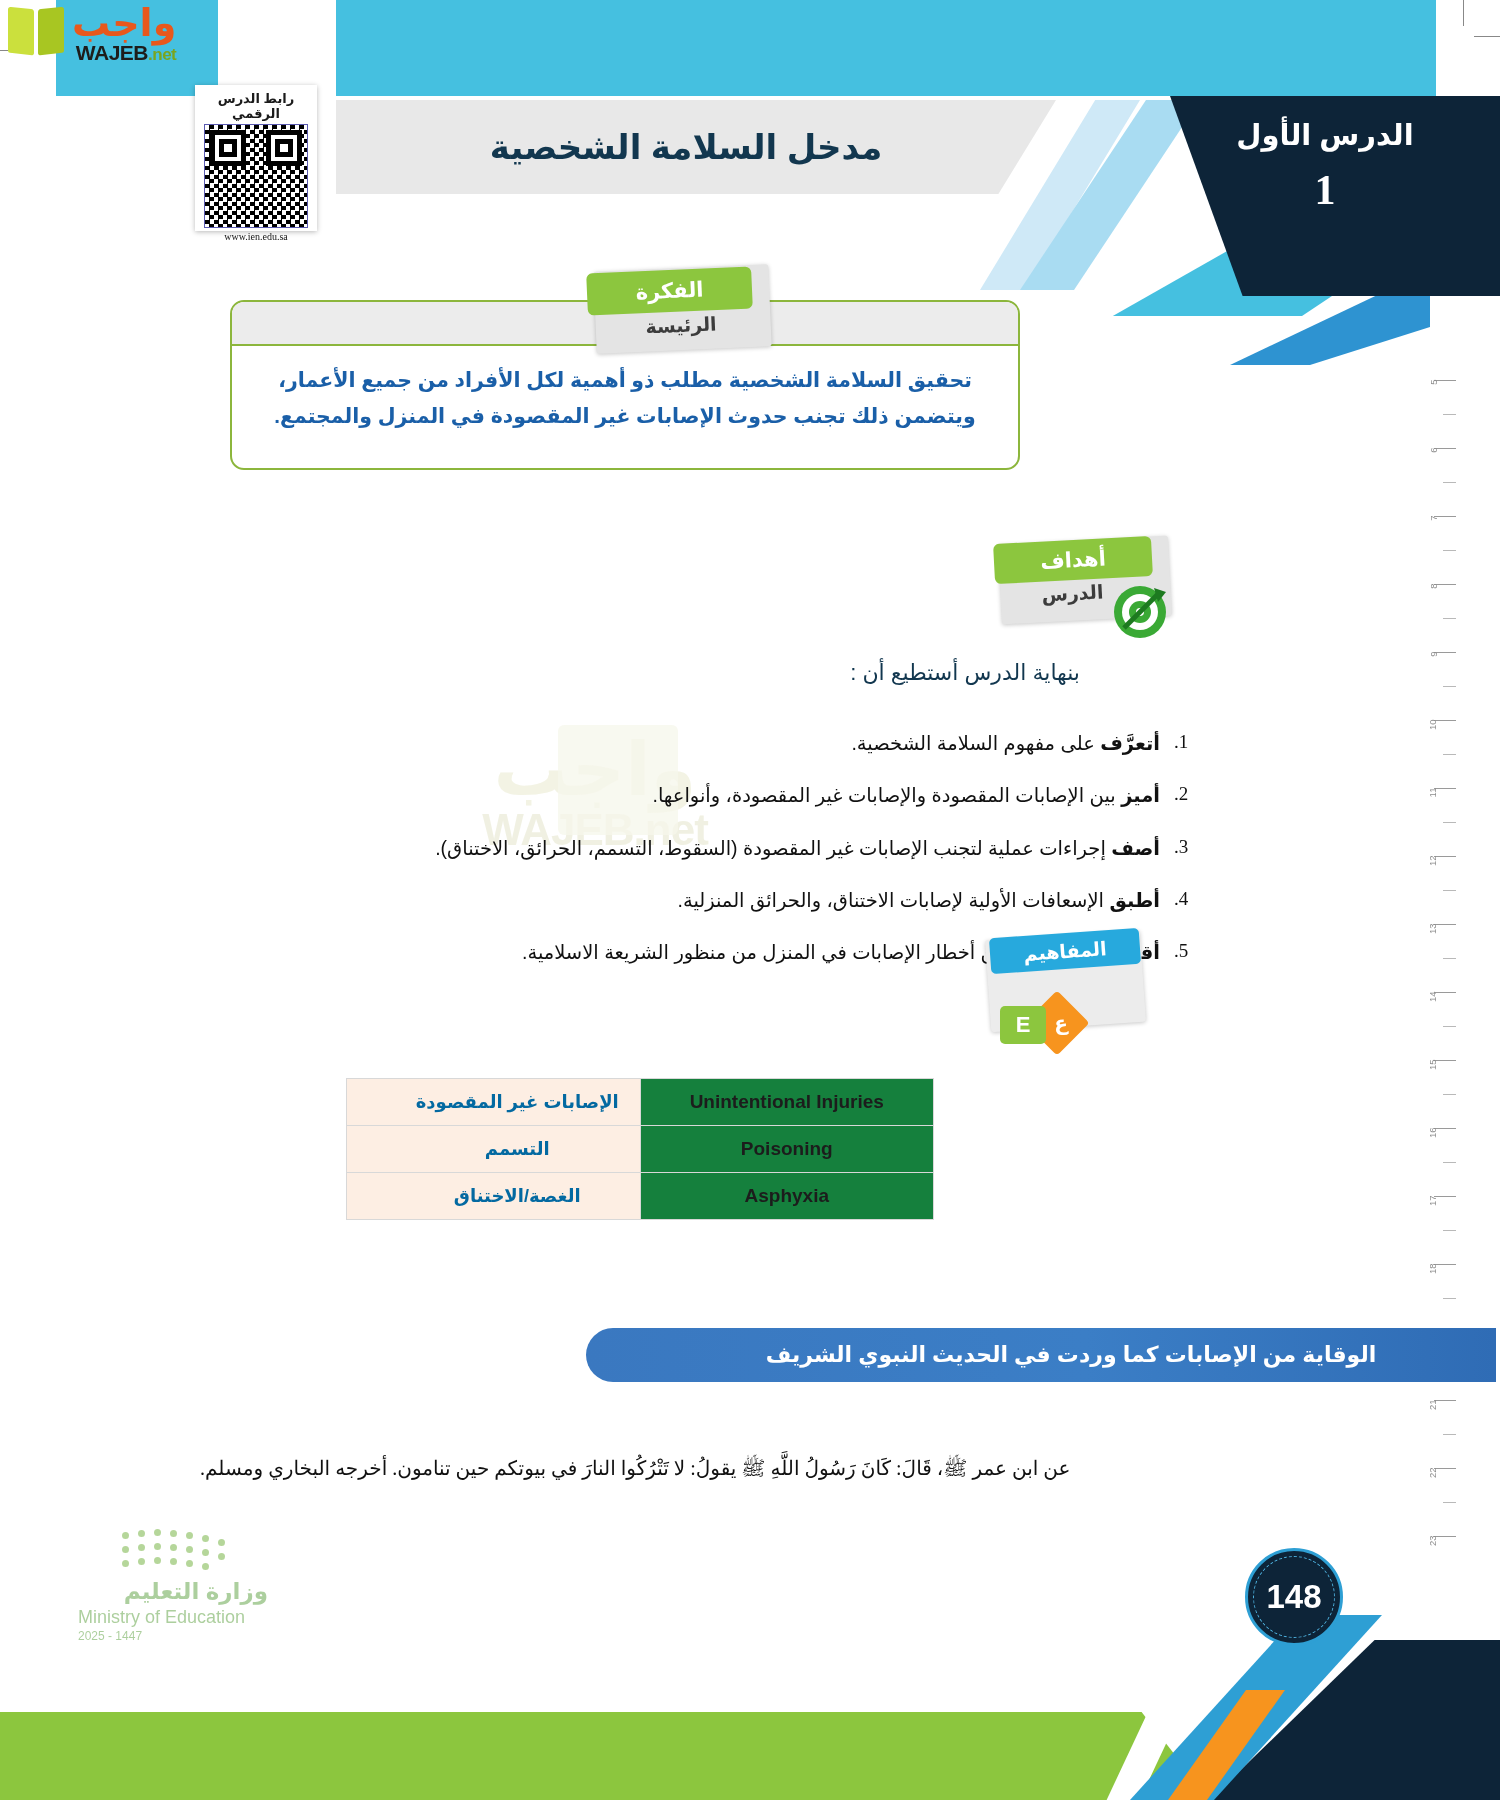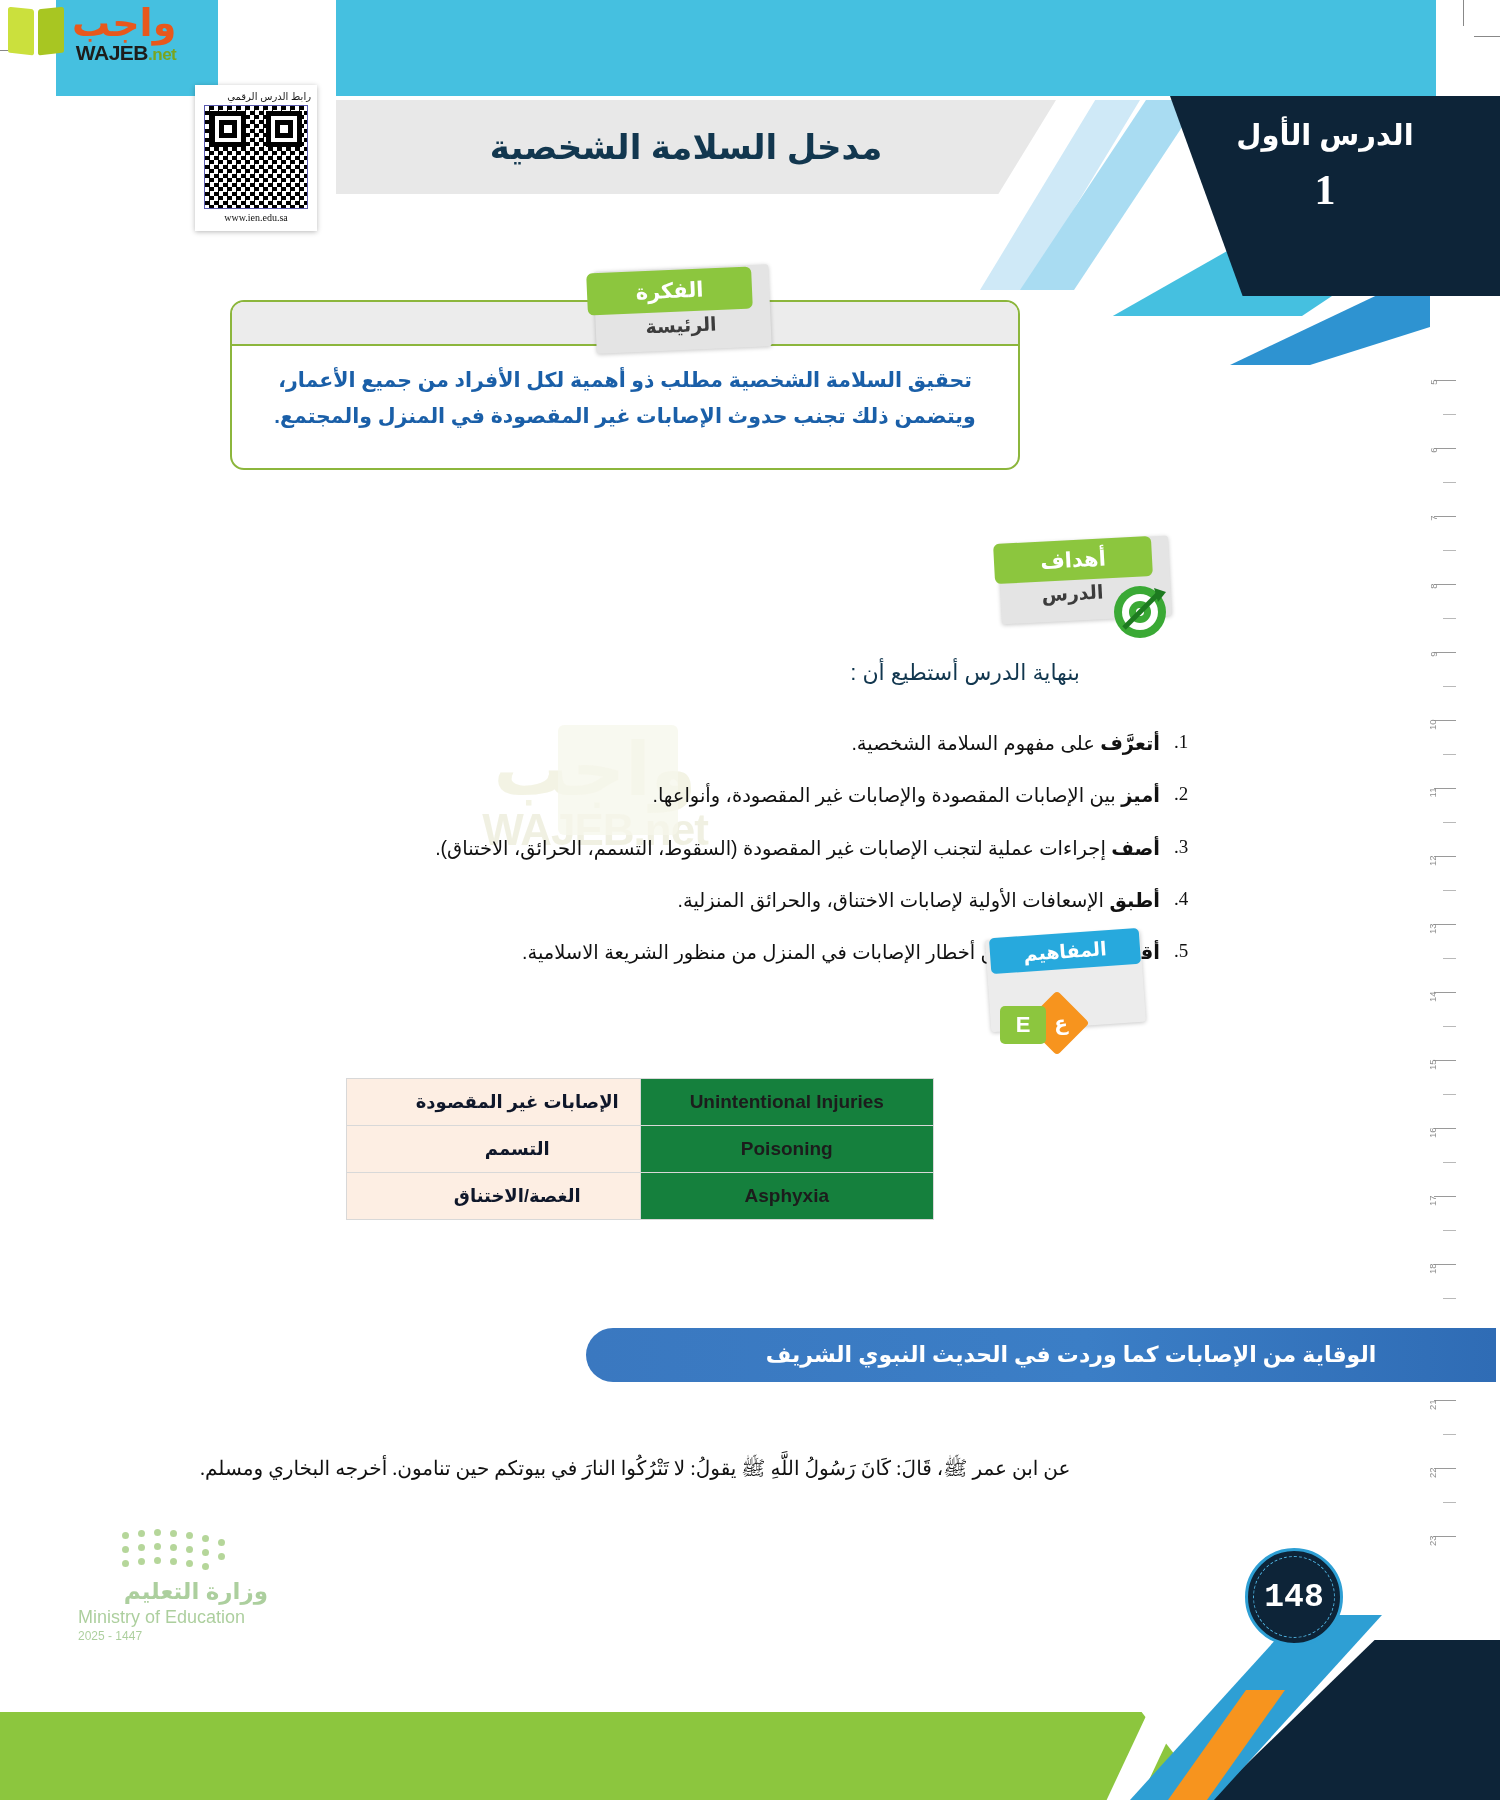--- a/index.html
+++ b/index.html
@@ -139,26 +139,25 @@
     position: absolute;
     left: 195px; top: 85px;
     width: 122px; height: 146px;
     background: #ffffff;
     box-shadow: 0 1px 5px rgba(0,0,0,.28);
     z-index: 9;
     padding: 6px 6px 4px;
     text-align: center;
   }
   .qr-caption {
-    font-size: 10px;
+    font-size: 13px;
     color: #1b1b1b;
-    font-weight: normal;
+    font-weight: bold;
     margin-bottom: 3px;
     letter-spacing: 0;
-    text-align: right;
   }
   .qr-box {
     width: 104px; height: 104px;
     margin: 0 auto;
     border: 1px solid #5a5ab0;
     background:
       repeating-conic-gradient(#000 0% 25%, #fff 0% 50%) 0 0 / 9px 9px;
     position: relative;
   }
   .qr-box::before, .qr-box::after {
@@ -416,21 +415,21 @@
     font-size: 19px;
     font-weight: bold;
     color: #1c1c1c;
     width: 50%;
     direction: ltr;
   }
   .concept-table td.ar {
     background: #fdeee3;
     font-size: 18px;
     font-weight: bold;
-    color: #0f172a;
+    color: #0369a1;
     width: 50%;
     padding-left: 48px;
   }
 
   .concept-tab {
     position: absolute;
     left: 988px; top: 935px;
     width: 155px; height: 92px;
     z-index: 9;
   }
@@ -562,21 +561,21 @@
     border: 3px solid #2e9fd4;
     display: flex;
     align-items: center;
     justify-content: center;
     z-index: 12;
   }
   .page-badge span {
     color: #ffffff;
     font-size: 33px;
     font-weight: bold;
-    font-family: Liberation Mono, monospace;
+    font-family: Liberation Sans, sans-serif;
   }
   .badge-ring {
     position: absolute;
     left: 1253px; top: 1556px;
     width: 82px; height: 82px;
     border-radius: 50%;
     border: 1px dashed #4fb3e0;
     z-index: 13;
   }
 

